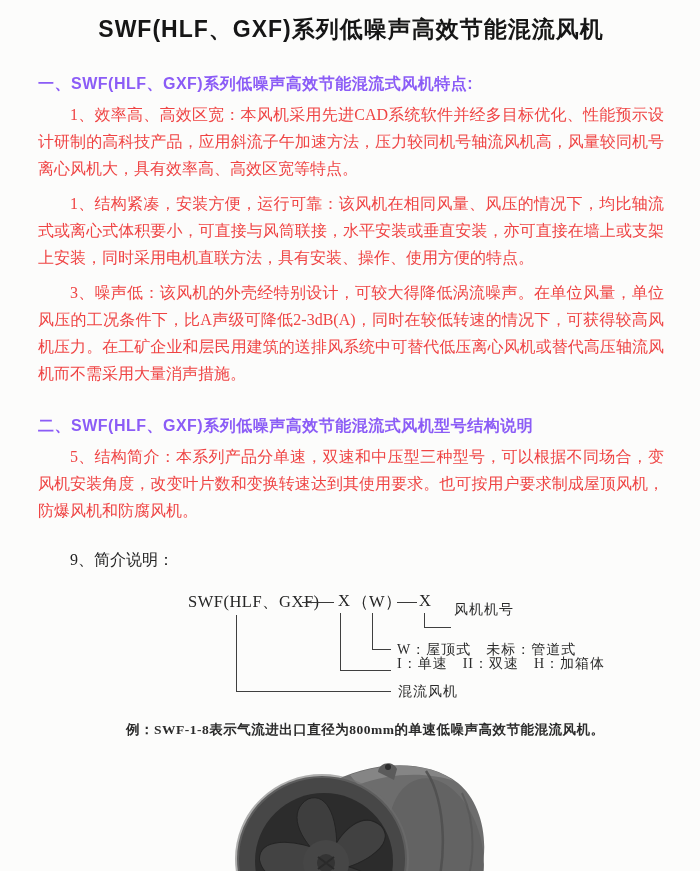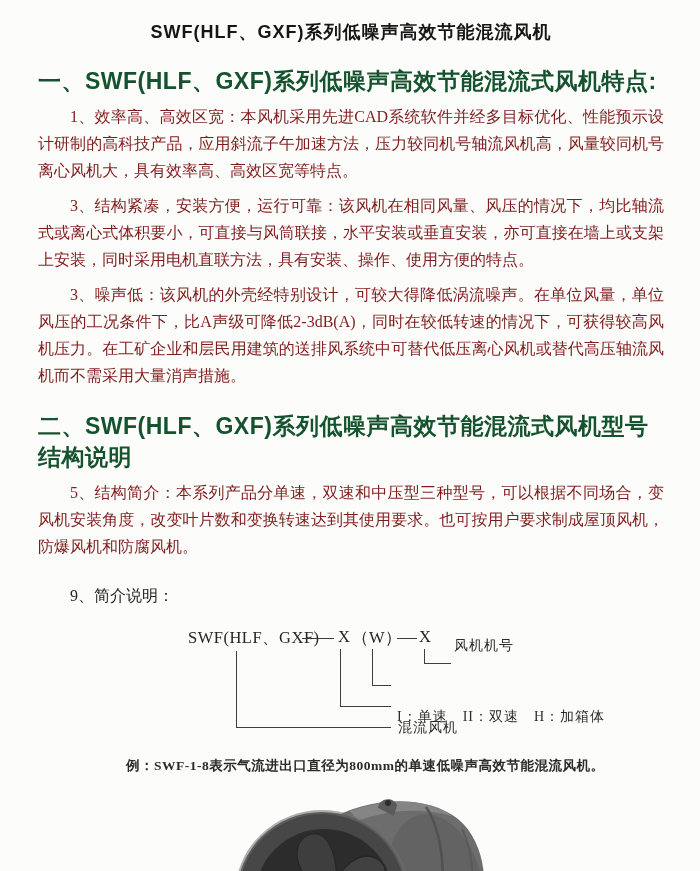--- a/index.html
+++ b/index.html
@@ -13,43 +13,43 @@
     height: 871px;
     margin: 0 auto;
     background: #fcfcfb;
     box-sizing: border-box;
     padding: 12px 36px 0 38px;
     overflow: hidden;
     color: #212121;
     font-family: "Liberation Serif", "DejaVu Serif", serif;
   }
   .title {
-    margin: 8px 0 0 0;
+    margin: 2px 0 0 0;
     text-align: center;
     font-family: "Liberation Sans", "DejaVu Sans", sans-serif;
     font-weight: 700;
-    font-size: 18px;
+    font-size: 23px;
     letter-spacing: 1px;
     color: #161616;
   }
   .sec-heading {
-    margin: 22px 0 2px 0;
+    margin: 29px 0 2px 0;
     font-family: "Liberation Sans", "DejaVu Sans", sans-serif;
     font-weight: 700;
-    font-size: 23px;
+    font-size: 16px;
     letter-spacing: 0.5px;
-    color: #14532d;
+    color: #8b5cf6;
   }
   .body-p {
     margin: 6px 0 8px 0;
     font-size: 16px;
     line-height: 27px;
     text-align: justify;
     text-indent: 2em;
-    color: #7f1d1d;
+    color: #ef4444;
   }
   .sub-heading {
     margin: 26px 0 0 0;
     font-size: 16px;
     text-indent: 2em;
     color: #242424;
   }
   
   .diagram {
     position: relative;
@@ -99,21 +99,21 @@
 </style>
 </head>
 <body>
 
 <div class="page">
 
   <h1 class="title">SWF(HLF、GXF)系列低噪声高效节能混流风机</h1>
 
   <h2 class="sec-heading">一、SWF(HLF、GXF)系列低噪声高效节能混流式风机特点:</h2>
   <p class="body-p">1、效率高、高效区宽：本风机采用先进CAD系统软件并经多目标优化、性能预示设计研制的高科技产品，应用斜流子午加速方法，压力较同机号轴流风机高，风量较同机号离心风机大，具有效率高、高效区宽等特点。</p>
-  <p class="body-p">3、结构紧凑，安装方便，运行可靠：该风机在相同风量、风压的情况下，均比轴流式或离心式体积要小，可直接与风筒联接，水平安装或垂直安装，亦可直接在墙上或支架上安装，同时采用电机直联方法，具有安装、操作、使用方便的特点。</p>
+  <p class="body-p">1、结构紧凑，安装方便，运行可靠：该风机在相同风量、风压的情况下，均比轴流式或离心式体积要小，可直接与风筒联接，水平安装或垂直安装，亦可直接在墙上或支架上安装，同时采用电机直联方法，具有安装、操作、使用方便的特点。</p>
   <p class="body-p">3、噪声低：该风机的外壳经特别设计，可较大得降低涡流噪声。在单位风量，单位风压的工况条件下，比A声级可降低2-3dB(A)，同时在较低转速的情况下，可获得较高风机压力。在工矿企业和层民用建筑的送排风系统中可替代低压离心风机或替代高压轴流风机而不需采用大量消声措施。</p>
 
   <h2 class="sec-heading">二、SWF(HLF、GXF)系列低噪声高效节能混流式风机型号结构说明</h2>
   <p class="body-p">5、结构简介：本系列产品分单速，双速和中压型三种型号，可以根据不同场合，变风机安装角度，改变叶片数和变换转速达到其使用要求。也可按用户要求制成屋顶风机，防爆风机和防腐风机。</p>
   <p class="sub-heading">9、简介说明：</p>
 
   <div class="diagram">
 
     <span class="fpart" style="left:188px;">SWF(HLF、GXF)</span>
     <span class="fdash" style="left:302px; top:17px; width:32px;"></span>
@@ -121,21 +121,22 @@
     <span class="fpart" style="left:352px;">（W）</span>
     <span class="fdash" style="left:397px; top:17px; width:20px;"></span>
     <span class="fpart" style="left:419px;">X</span>
 
     <div class="conn" style="left:424px; top:28px; width:26px; height:14px;"></div>
     <div class="conn" style="left:372px; top:28px; width:18px; height:36px;"></div>
     <div class="conn" style="left:340px; top:28px; width:50px; height:57px;"></div>
     <div class="conn" style="left:236px; top:30px; width:154px; height:76px;"></div>
 
     <span class="dlabel" style="left:454px; top:16px;">风机机号</span>
-    <span class="dlabel" style="left:397px; top:87px;">I：单速　II：双速　H：加箱体</span>
+    <span class="dlabel" style="left:397px; top:56px;">W：屋顶式　未标：管道式</span>
+    <span class="dlabel" style="left:397px; top:70px;">I：单速　II：双速　H：加箱体</span>
     <span class="dlabel" style="left:398px; top:98px;">混流风机</span>
   </div>
 
   <p class="example">例：SWF-1-8表示气流进出口直径为800mm的单速低噪声高效节能混流风机。</p>
 
   <div class="photo">
     <svg viewBox="0 0 260 180" width="260" height="180">
 
       <path d="M 98 26 C 135 2, 196 -2, 228 24 C 254 45, 262 92, 246 128 C 234 154, 204 166, 172 164 L 118 156 Z" fill="#6d6d6d"></path>
 

